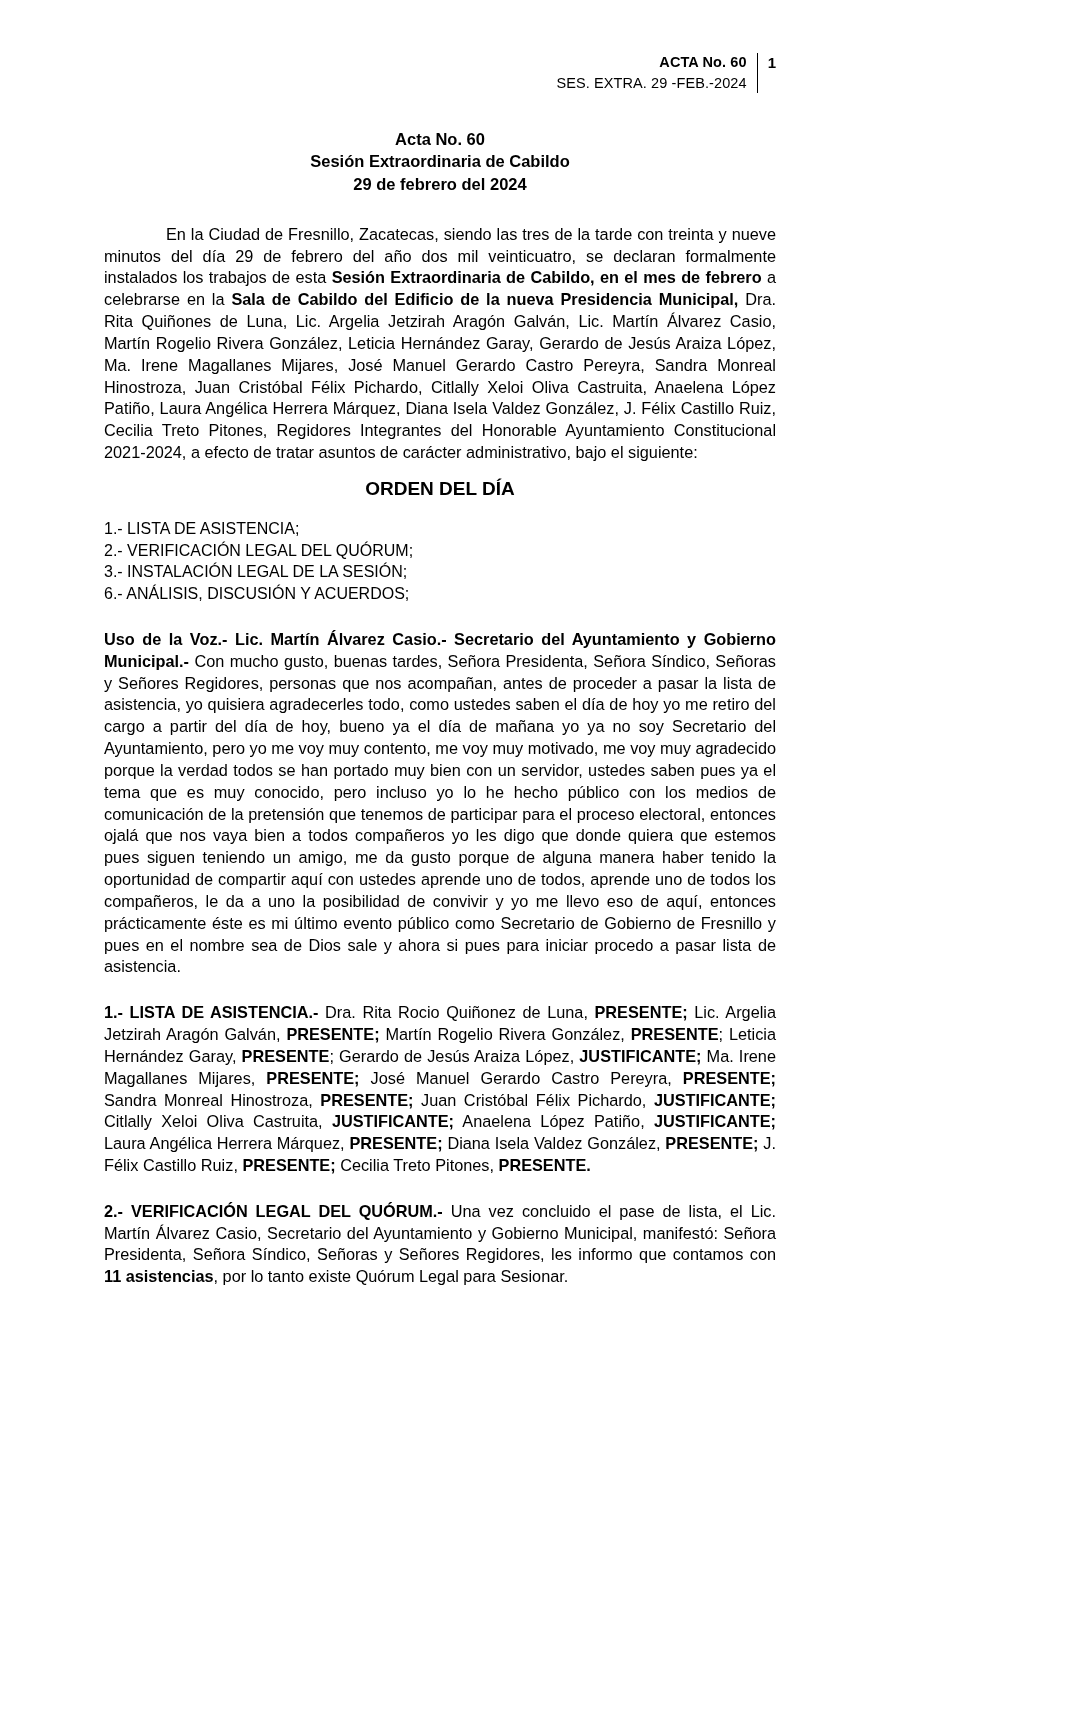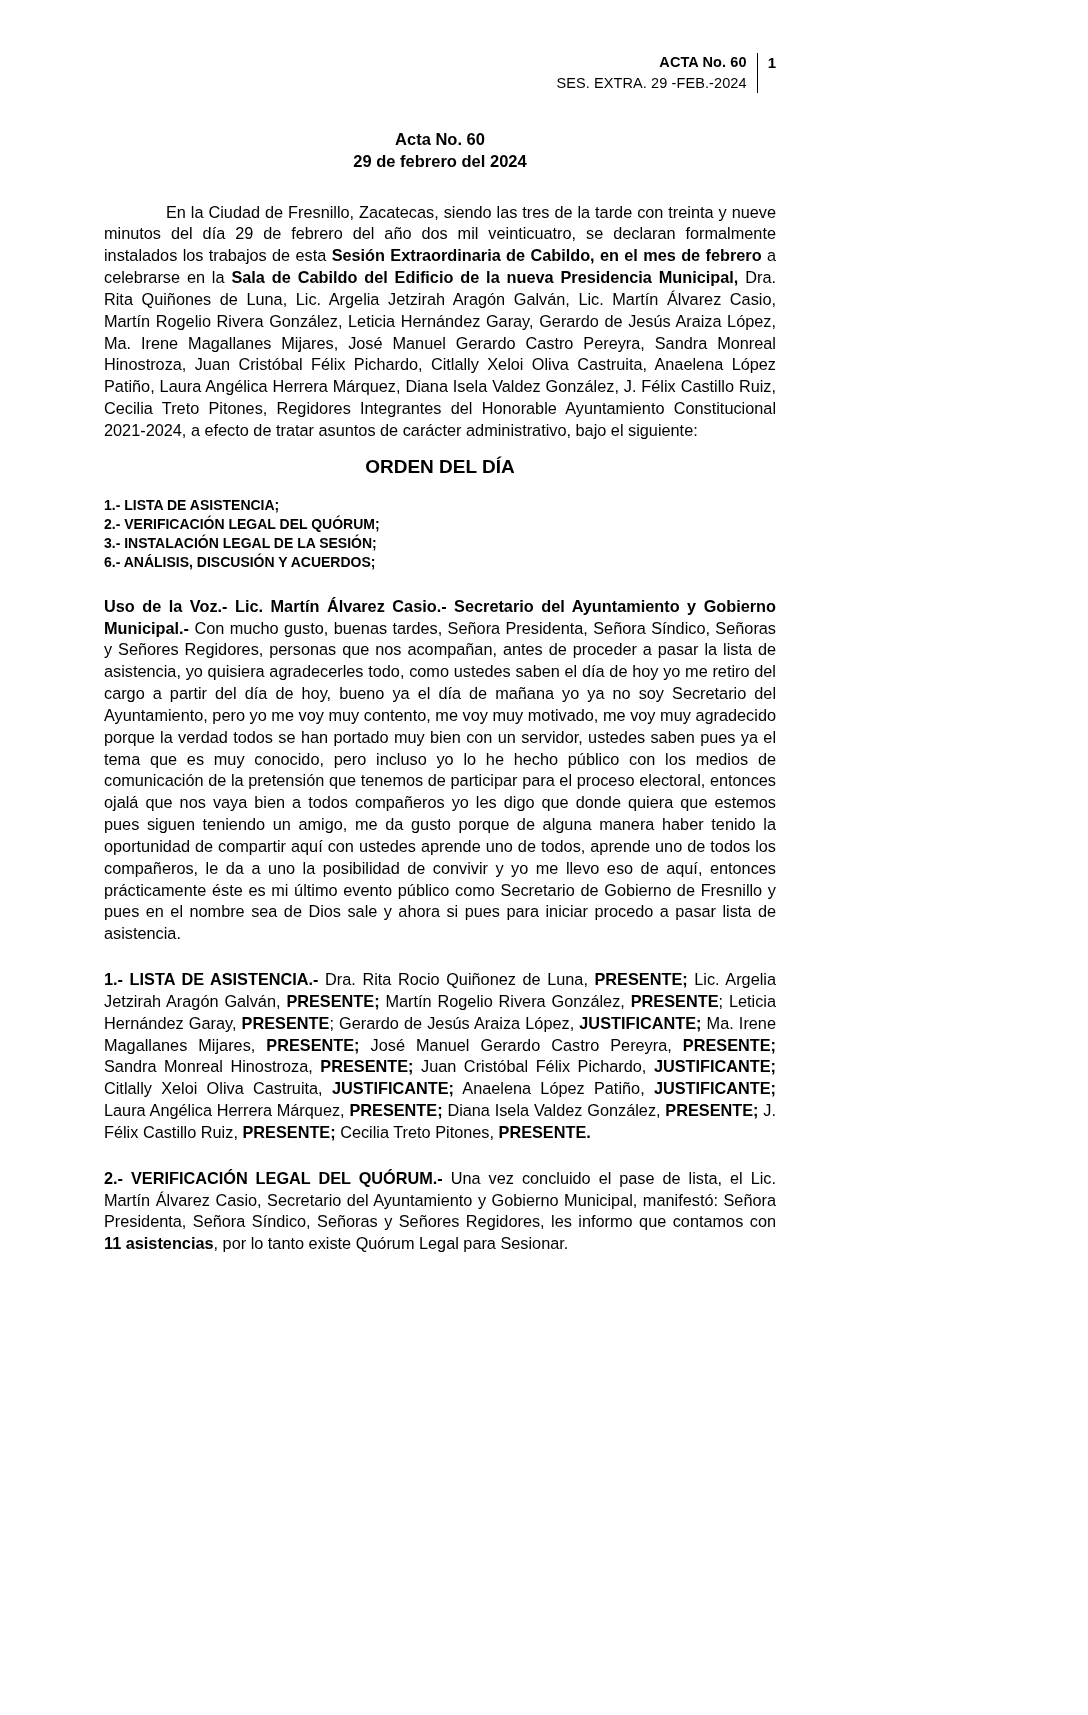--- a/index.html
+++ b/index.html
@@ -79,22 +79,22 @@
   }
   .b { font-weight: bold; }
   .u { font-weight: bold; }
   .centered-heading {
     text-align: center;
     font-weight: bold;
     font-size: 19px;
     margin: 10px 0 18px 0;
   }
   .agenda {
-    font-weight: bold;
-    font-size: 14px;
+    font-weight: normal;
+    font-size: 16px;
     line-height: 1.36;
     margin: 16px 0 24px 0;
   }
   .agenda div { white-space: nowrap; }
   .spacer-sm { height: 10px; }
 </style>
 </head>
 <body>
 
 <div class="page">
@@ -105,20 +105,21 @@
         <div class="line1">ACTA No. 60</div>
         <div class="line2">SES. EXTRA. 29 -FEB.-2024</div>
       </div>
       <div class="header-rule"></div>
       <div class="page-number">1</div>
     </div>
   </div>
 
   <div class="title-block">
     <div>Acta No. 60</div>
+    <div>Sesión Extraordinaria de Cabildo</div>
     <div>29 de febrero del 2024</div>
   </div>
 
   <p class="body indent"><span>En la Ciudad de Fresnillo, Zacatecas, siendo las tres de la tarde con treinta y nueve minutos del día 29 de febrero del año dos mil veinticuatro, se declaran formalmente instalados los trabajos de esta </span><span class="b">Sesión Extraordinaria de Cabildo, en el mes de febrero</span><span> a celebrarse en la </span><span class="b">Sala de Cabildo del Edificio de la nueva Presidencia Municipal,</span><span> Dra. Rita Quiñones de Luna, Lic. Argelia Jetzirah Aragón Galván, Lic. Martín Álvarez Casio, Martín Rogelio Rivera González, Leticia Hernández Garay, Gerardo de Jesús Araiza López, Ma. Irene Magallanes Mijares, José Manuel Gerardo Castro Pereyra, Sandra Monreal Hinostroza, Juan Cristóbal Félix Pichardo, Citlally Xeloi Oliva Castruita, Anaelena López Patiño, Laura Angélica Herrera Márquez, Diana Isela Valdez González, J. Félix Castillo Ruiz, Cecilia Treto Pitones, Regidores Integrantes del Honorable Ayuntamiento Constitucional 2021-2024, a efecto de tratar asuntos de carácter administrativo, bajo el siguiente:</span></p>
 
   <div class="centered-heading">ORDEN DEL DÍA</div>
 
   <div class="agenda">
     <div>1.- LISTA DE ASISTENCIA;</div>
     <div>2.- VERIFICACIÓN LEGAL DEL QUÓRUM;</div>

